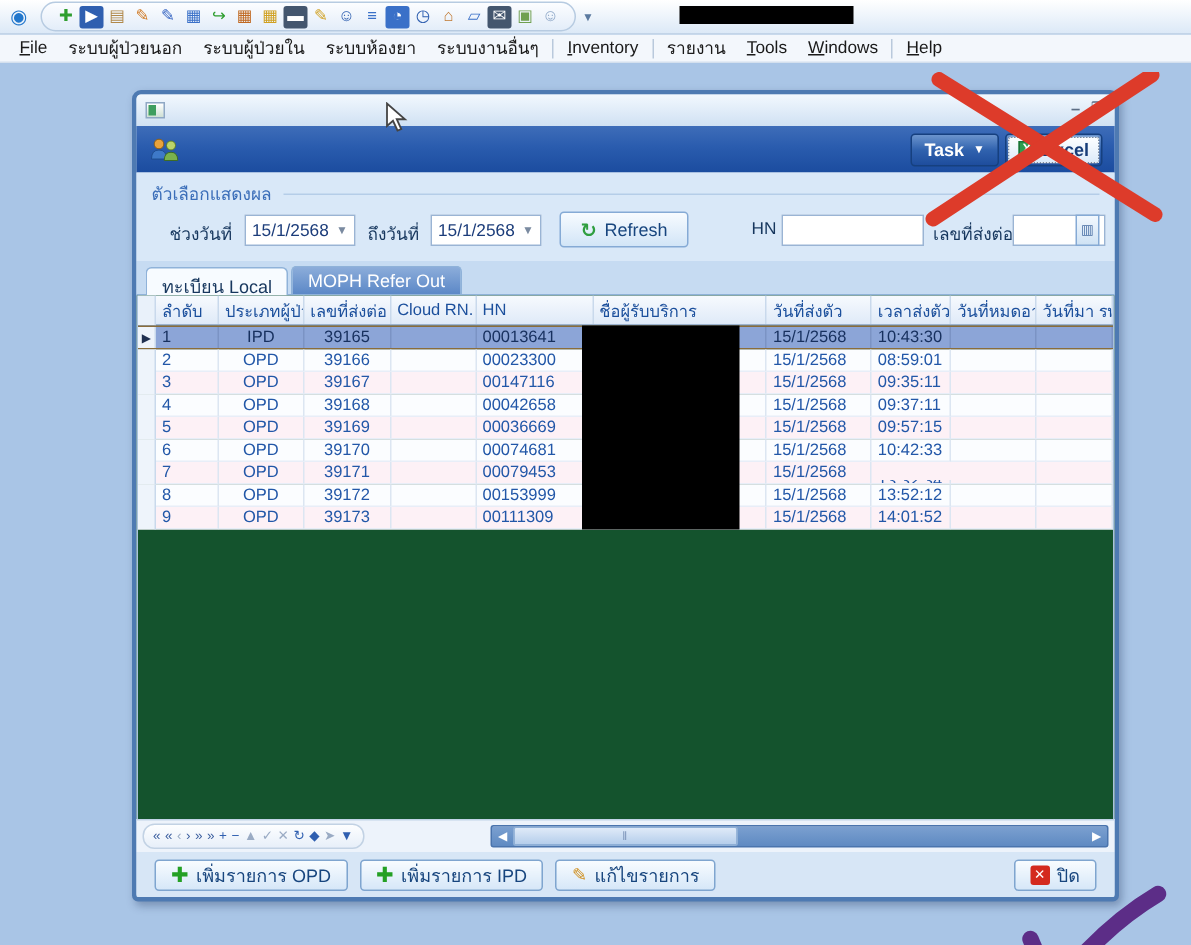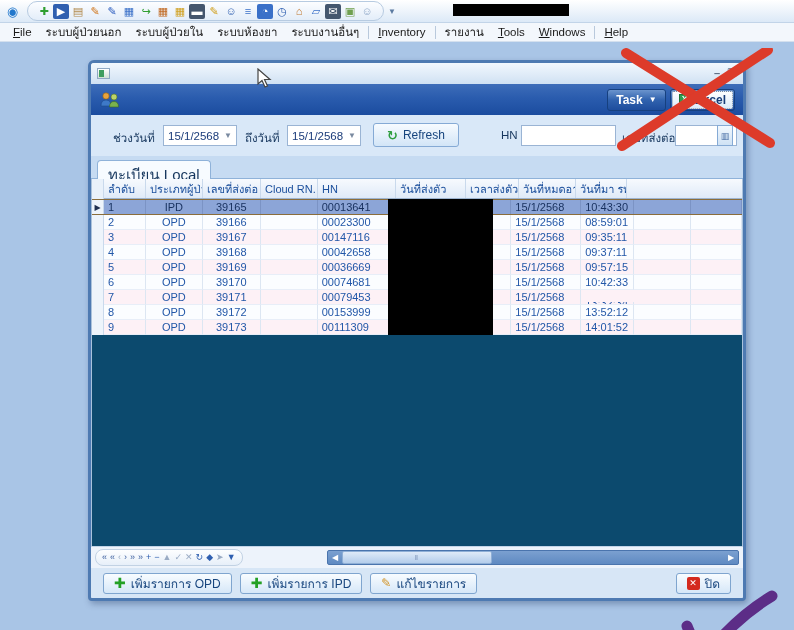--- a/index.html
+++ b/index.html
@@ -47,26 +47,26 @@
   .flabel { position:absolute; top:9px; font-size:11.5px; color:#17375e; white-space:nowrap; }
   .finput { position:absolute; top:5px; height:21px; background:#fff; border:1px solid #9ab4d4; font-size:11.5px; color:#1b3c7a; padding:0 4px; display:flex; align-items:center; }
   .fdate { justify-content:space-between; }
   .fdate .darr { color:#7a8aa0; font-size:8px; }
   .refresh-btn { position:absolute; left:257px; top:3px; width:86px; height:24px; background:linear-gradient(#f7fbff,#d2e5f7); border:1px solid #85aad5; border-radius:3px; display:flex; align-items:center; justify-content:center; gap:5px; font-size:12px; color:#17457e; cursor:pointer; }
   .refresh-ico { color:#2f9e3f; font-weight:bold; font-size:13px; line-height:1; }
   .mini-btn { position:absolute; right:0px; top:5px; width:16px; height:21px; background:linear-gradient(#f2f8fe,#cfe2f4); border:1px solid #85aad5; font-size:9px; color:#4a6fa5; display:flex; align-items:center; justify-content:center; cursor:pointer; }
 
   
   .tabstrip { background:#c6dbf2; padding:3px 6px 0 6px; display:flex; gap:2px; height:23px; border-bottom:1px solid #8fb2d9; }
-  .tab { padding:2px 10px 3px 10px; font-size:15px; border:1px solid #8fb2d9; border-bottom:none; border-radius:4px 4px 0 0; cursor:pointer; }
+  .tab { padding:2px 10px 3px 10px; font-size:12px; border:1px solid #8fb2d9; border-bottom:none; border-radius:4px 4px 0 0; cursor:pointer; }
   .tab.active { background:#f7fbff; color:#17375e; position:relative; top:1px; }
   .tab.inactive { background:linear-gradient(#8cadda,#5c88c7); color:#fff; }
 
   
-  .grid { flex:1; background:#0c4a6e; position:relative; overflow:hidden; border-left:1px solid #aac2dc; border-right:1px solid #aac2dc; }
+  .grid { flex:1; background:#14532d; position:relative; overflow:hidden; border-left:1px solid #aac2dc; border-right:1px solid #aac2dc; }
   .grid-header { display:flex; height:20px; background:linear-gradient(#f7fafe,#dfeaf8); border-bottom:1px solid #9db4d0; }
   .gh-cell { font-size:11px; color:#1b4f9c; display:flex; align-items:center; padding:0 4px; border-right:1px solid #c9d9ec; overflow:hidden; white-space:nowrap; }
   .grid-body { position:relative; }
   .grow { display:flex; height:15px; font-size:11px; color:#2257a8; }
   .grow .gcell { border-right:1px solid #dce6f2; border-bottom:1px solid #e8eef8; display:flex; align-items:center; padding:0 4px; overflow:hidden; white-space:nowrap; }
   .grow.even { background:#fbfdff; }
   .grow.odd { background:#fdf1f6; }
   .grow.selected { background:#8ca5d7; color:#17305e; border-top:1px solid #8a6d3b; border-bottom:1px solid #8a6d3b; height:16px; }
   .grow.selected .gcell { border-right-color:#7b93c4; border-bottom:none; }
   .ind-col { width:12px; background:#e9f1fa; border-right:1px solid #c9d9ec; display:flex; align-items:center; justify-content:center; font-size:8px; color:#203050; flex:none; }
@@ -169,20 +169,23 @@
         <div class="excel-btn">
           <div class="excel-inner">
             <span class="excel-ico">X</span>
             <span>Excel</span>
           </div>
         </div>
       </div>
     </div>
 
     <div class="filter-panel">
+      <div class="filter-grouplabel">
+        <span>ตัวเลือกแสดงผล</span>
+      </div>
       <div class="filter-controls">
         <span class="flabel" style="left:12px">ช่วงวันที่</span>
         <div class="finput fdate" style="left:62px;width:74px">
           <span>15/1/2568</span>
             <span class="darr">▼</span>
         </div>
         <span class="flabel" style="left:144px">ถึงวันที่</span>
         <div class="finput fdate" style="left:186px;width:74px">
           <span>15/1/2568</span>
             <span class="darr">▼</span>
@@ -198,30 +201,32 @@
         <span class="flabel" style="left:521px">เลขที่ส่งต่อ</span>
         <div class="finput" style="left:574px;width:62px">
             <span></span>
           </div>
         <div class="mini-btn">▥</div>
       </div>
     </div>
 
     <div class="tabstrip" id="tabstrip">
         <div class="tab active">ทะเบียน Local</div>
+        <div class="tab inactive">MOPH Refer Out</div>
       </div>
 
     <div class="grid">
       <div class="grid-header" id="grid-header">
           <div class="ind-col" style="height: 20px;"></div>
           <div class="gh-cell" style="width: 42px;">ลำดับ</div>
           <div class="gh-cell" style="width: 57px;">ประเภทผู้ป่ว:</div>
           <div class="gh-cell" style="width: 58px;">เลขที่ส่งต่อ</div>
           <div class="gh-cell" style="width: 57px;">Cloud RN.</div>
           <div class="gh-cell" style="width: 78px;">HN</div>
+          <div class="gh-cell" style="width: 116px;">ชื่อผู้รับบริการ</div>
           <div class="gh-cell" style="width: 70px;">วันที่ส่งตัว</div>
           <div class="gh-cell" style="width: 53px;">เวลาส่งตัว</div>
           <div class="gh-cell" style="width: 57px;">วันที่หมดอายุ</div>
           <div class="gh-cell" style="width: 51px;">วันที่มา รพ.</div>
         </div>
       <div class="grid-body" id="grid-body">
         <div class="name-redact"></div>
       <div class="grow selected">
             <div class="ind-col">▶</div>
             <div class="gcell" style="width: 42px; justify-content: flex-start;">1</div>

